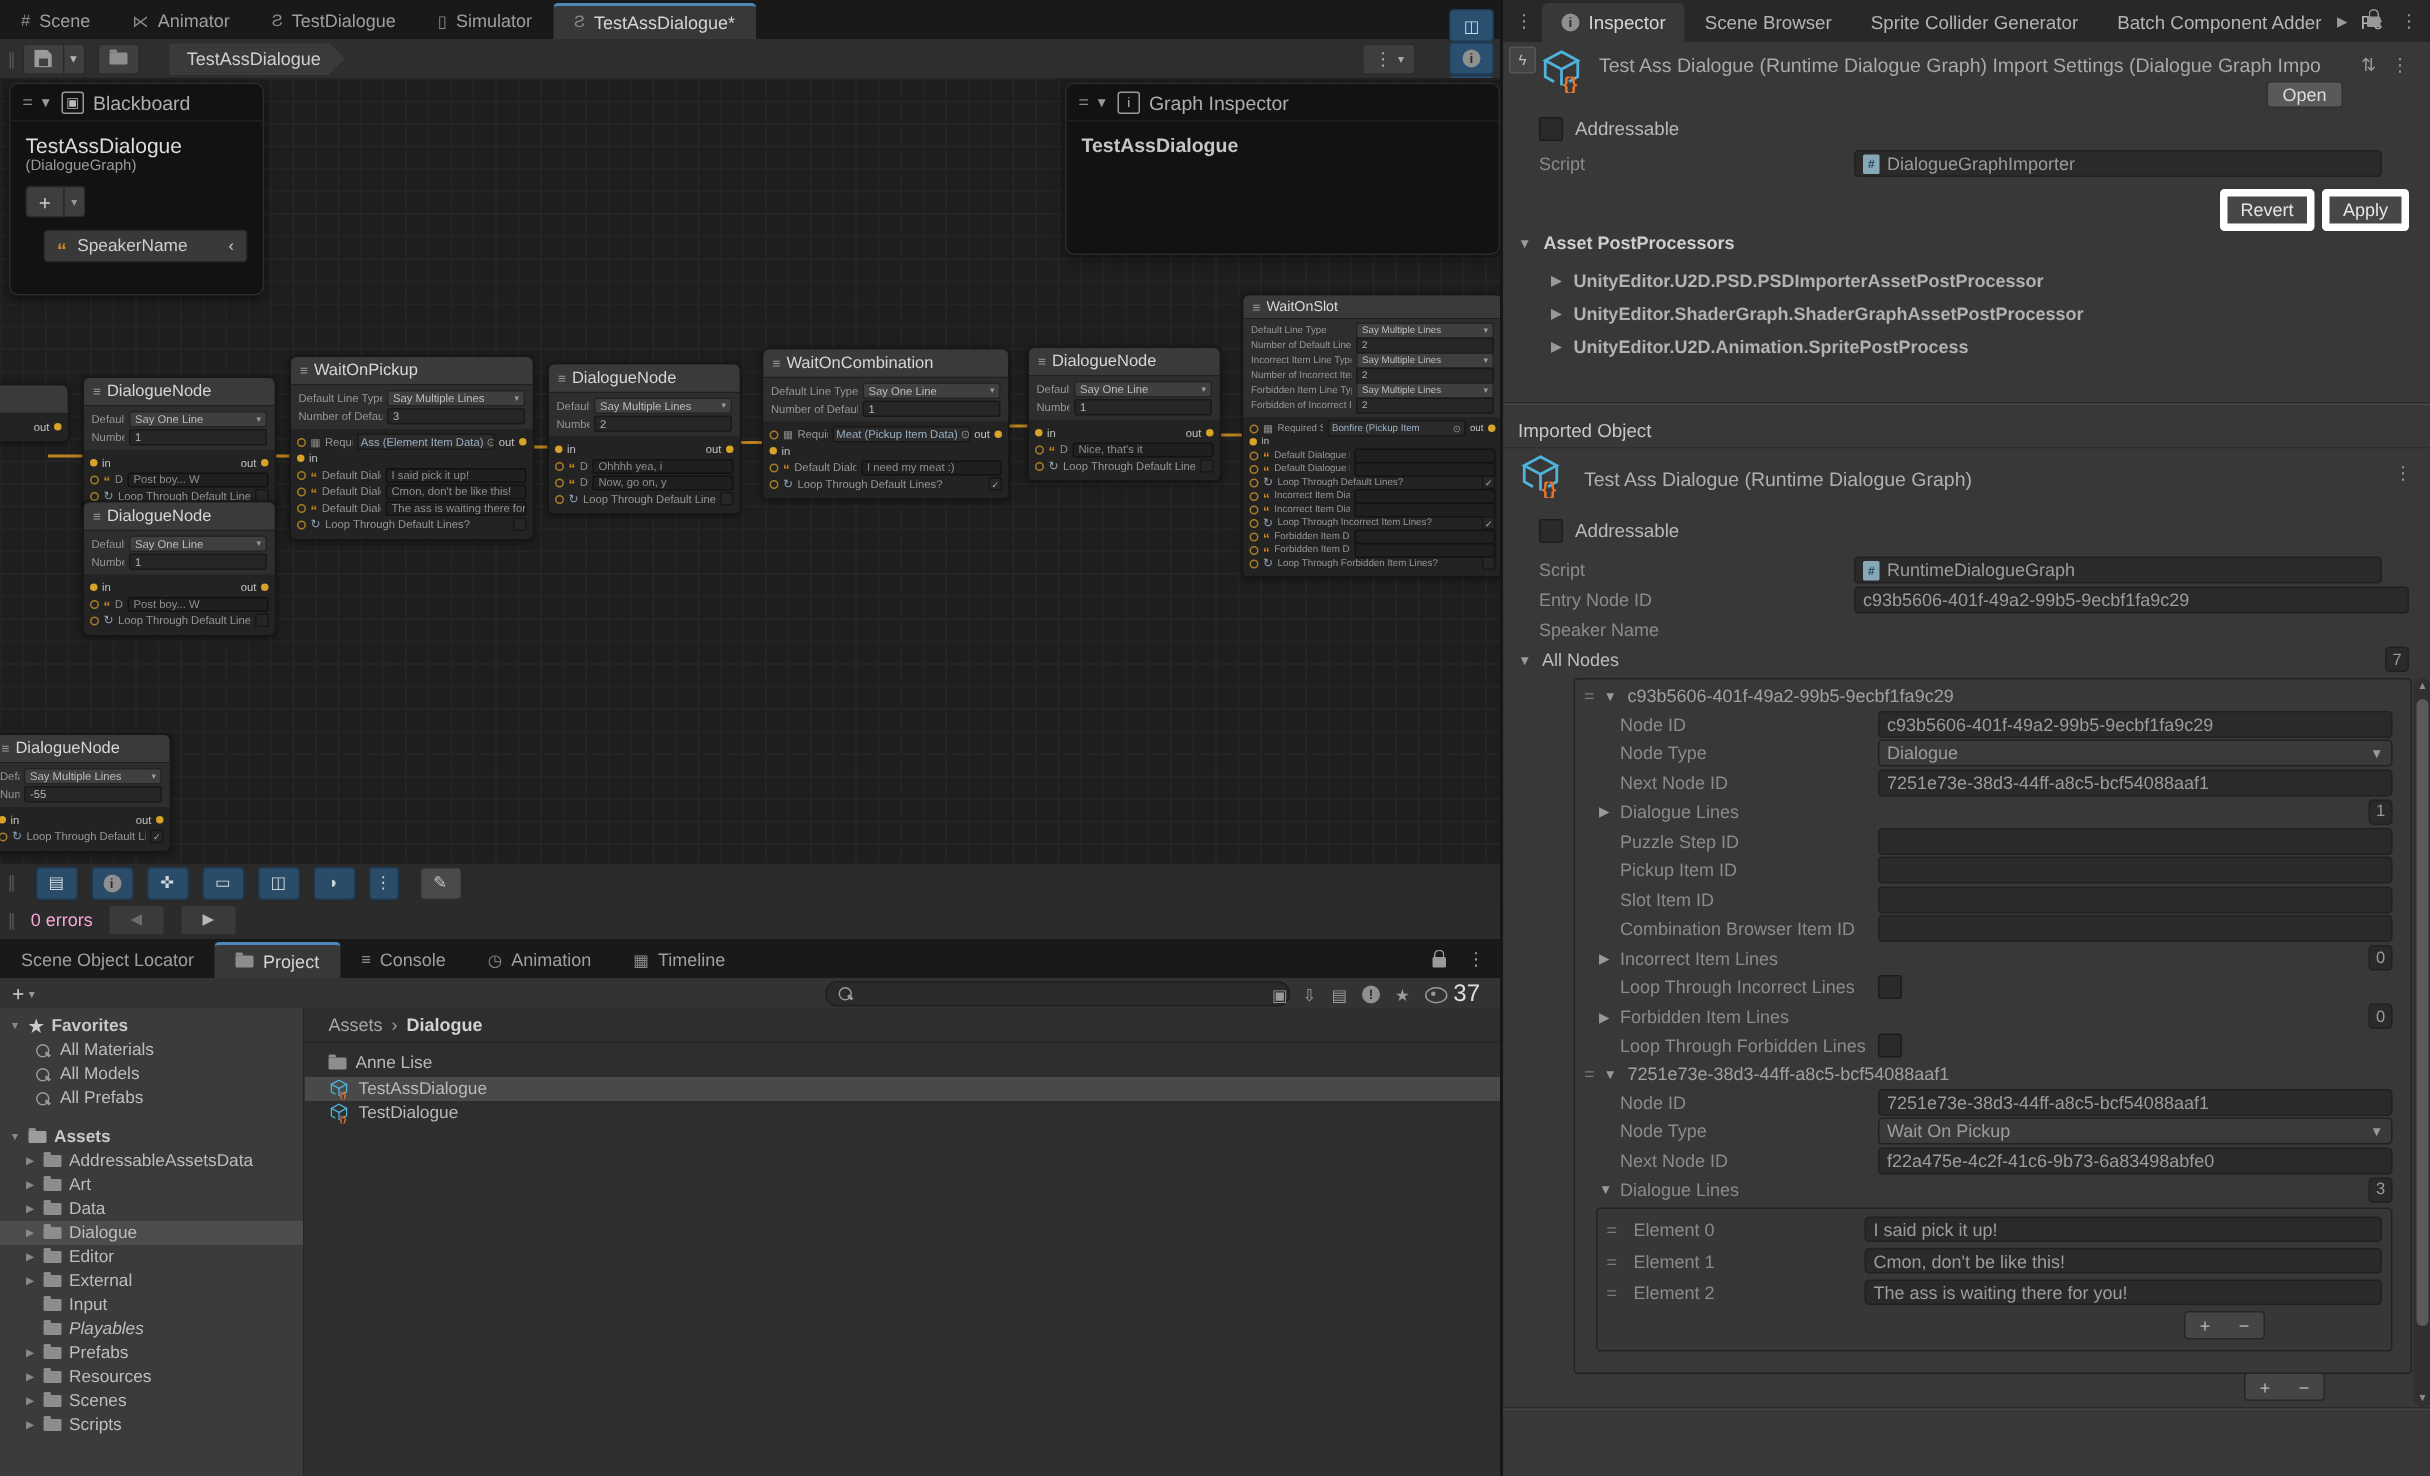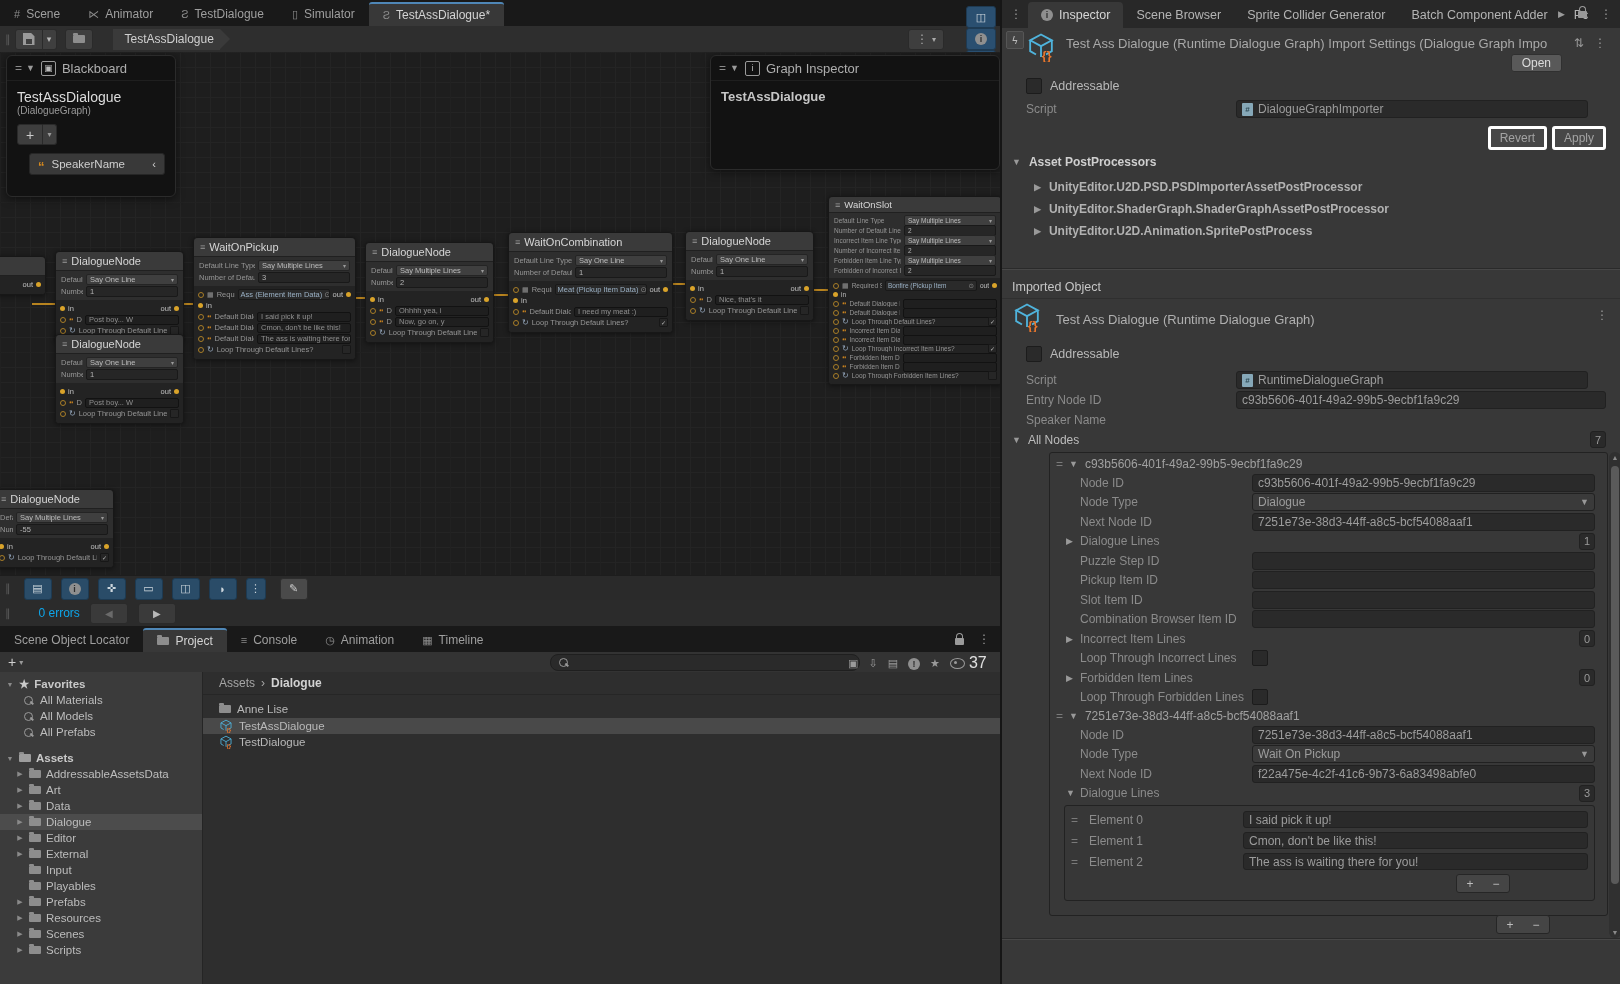--- a/index.html
+++ b/index.html
@@ -84,21 +84,21 @@
   .gnode.compact{font-size:6.5px;}
 
   
   #gbb{left:0;top:575px;width:1000px;height:25px;background:#2a2a2a;border-top:1px solid #1d1d1d;display:flex;align-items:center;}
   .gbtn{width:26px;height:20px;background:#2a4c68;border:1px solid #1d3a52;border-radius:3px;margin-left:9px;display:flex;align-items:center;justify-content:center;color:#cdd6dd;font-size:11px;}
   .gbtn.kb{width:18px;}
   .gbtn.pen{background:#4a4a4a;border-color:#2e2e2e;color:#c9c9c9;margin-left:14px;}
 
   
   #errbar{left:0;top:600px;width:1000px;height:26px;background:#2b2b2b;border-bottom:1px solid #161616;display:flex;align-items:center;}
-  #errbar .lbl{color:#0ea5e9;margin-left:24px;}
+  #errbar .lbl{color:#f9a8d4;margin-left:6px;}
   .navbtn{width:36px;height:19px;background:#3a3a3a;border:1px solid #2a2a2a;border-radius:3px;margin-left:10px;display:flex;align-items:center;justify-content:center;font-size:10px;}
   .navbtn.b{color:#6a6a6a;}
   .navbtn.f{color:#b9b9b9;}
 
   
   #btabs{left:0;top:626px;width:1000px;height:26px;background:#191919;display:flex;align-items:flex-end;}
   #btabs-right{position:absolute;right:10px;top:6px;display:flex;gap:14px;align-items:center;}
 
   
   #ptb{left:0;top:652px;width:1000px;height:20px;background:#333;border-bottom:1px solid #262626;display:flex;align-items:center;}
@@ -150,21 +150,21 @@
   .ihead{position:absolute;left:24px;top:30px;right:16px;height:46px;}
   .ihead .ttl{position:absolute;left:40px;top:6px;right:30px;color:#a9a9a9;font-size:13px;white-space:nowrap;overflow:hidden;}
   .ihead .icons{position:absolute;right:0;top:6px;display:flex;gap:10px;color:#9a9a9a;}
   .openbtn{position:absolute;right:44px;top:24px;background:#595959;border:1px solid #303030;border-radius:3px;color:#dcdcdc;padding:1px 10px;font-size:12px;}
   .addr{position:absolute;left:24px;display:flex;align-items:center;gap:8px;color:#b9b9b9;font-size:12.5px;}
   .cb{width:14px;height:14px;background:#2a2a2a;border:1px solid #1c1c1c;border-radius:2px;flex:none;}
   .irow-abs{position:absolute;left:24px;right:16px;height:18px;display:flex;align-items:center;}
   .ilabel{width:210px;color:#8b8b8b;flex:none;white-space:nowrap;overflow:hidden;}
   .ifield{flex:1;height:16px;background:#2a2a2a;border:1px solid #212121;border-radius:3px;color:#9c9c9c;display:flex;align-items:center;padding:0 5px;white-space:nowrap;overflow:hidden;position:relative;}
   .btnrow{position:absolute;right:16px;top:126px;display:flex;gap:5px;}
-  .gbtn2{background:#474747;border:3px solid #ffffff;border-radius:3px;color:#a3a3a3;padding:2px 9px;font-size:12px;}
+  .gbtn2{background:#474747;border:5px solid #ffffff;border-radius:3px;color:#e5e5e5;padding:2px 9px;font-size:12px;}
   .pphead{position:absolute;left:10px;top:155px;display:flex;gap:8px;align-items:center;color:#cfcfcf;font-weight:bold;}
   .fold{color:#999;font-size:9px;}
   #pp-list{position:absolute;left:32px;top:176px;right:16px;}
   .pprow{height:22px;display:flex;align-items:center;gap:8px;color:#b2b2b2;font-weight:bold;font-size:12px;white-space:nowrap;overflow:hidden;}
   .divider{position:absolute;left:0;right:0;height:1px;background:#2a2a2a;border-bottom:1px solid #474747;}
   .iobar{position:absolute;left:0;top:276px;right:0;height:22px;display:flex;align-items:center;padding-left:10px;color:#c6c6c6;font-size:12.5px;border-bottom:1px solid #2f2f2f;}
   .iohead{position:absolute;left:10px;top:300px;right:14px;height:40px;}
   .iohead .ttl{position:absolute;left:44px;top:12px;color:#b0b0b0;font-size:13px;}
   .iohead .kb{position:absolute;right:0;top:8px;color:#9a9a9a;}
   .allnodes{position:absolute;left:10px;top:430px;right:16px;height:19px;display:flex;align-items:center;gap:7px;color:#bcbcbc;}
@@ -869,21 +869,21 @@
       <div class="trow" style="padding-left: 16px;">
         <span class="tri">▶</span>
         <span class="i-folder"></span>
         <span>External</span>
       </div>
       <div class="trow" style="padding-left: 16px;">
         <span class="tri"></span>
         <span class="i-folder"></span>
         <span>Input</span>
       </div>
-      <div class="trow" style="padding-left: 16px;">
+      <div class="trow" style="padding-left: 16px; font-style: italic;">
         <span class="tri"></span>
         <span class="i-folder"></span>
         <span>Playables</span>
       </div>
       <div class="trow" style="padding-left: 16px;">
         <span class="tri">▶</span>
         <span class="i-folder"></span>
         <span>Prefabs</span>
       </div>
       <div class="trow" style="padding-left: 16px;">

